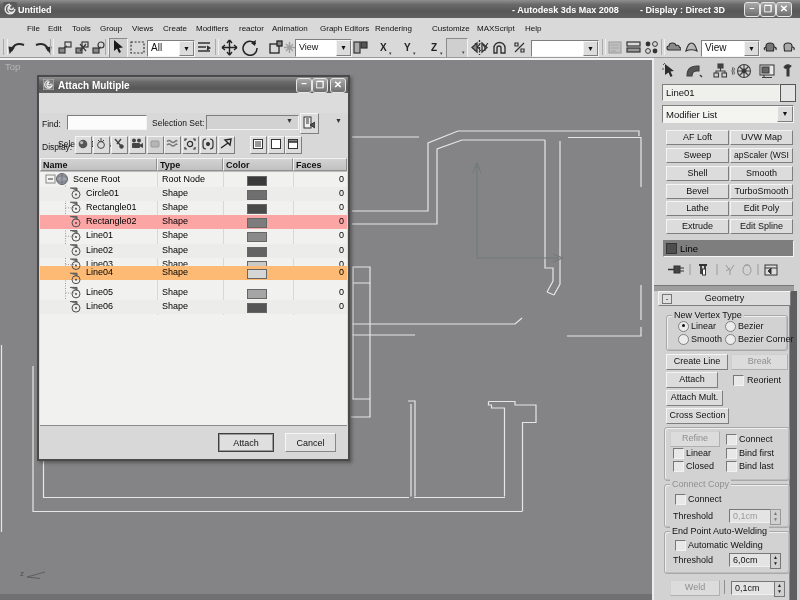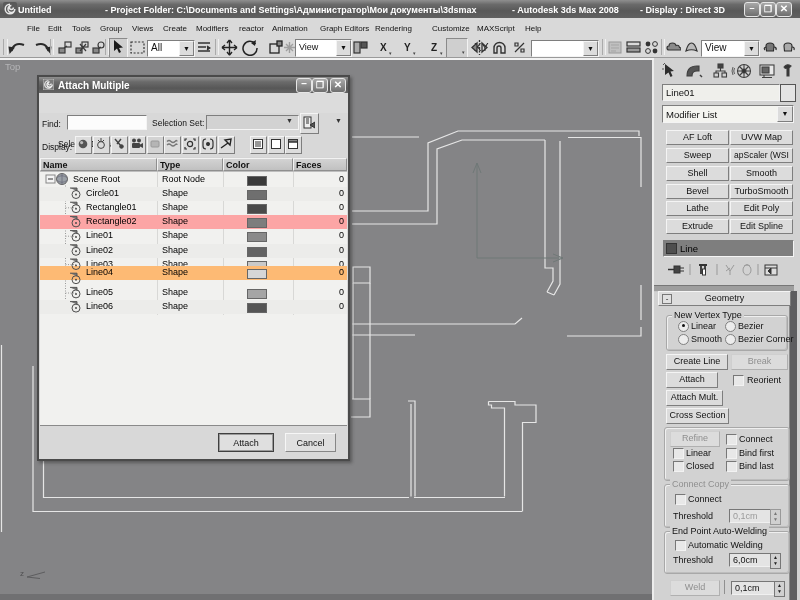--- a/index.html
+++ b/index.html
@@ -55,21 +55,20 @@
 </head>
 <body>
 <div id="root">
 
   <div id="titlebar" class="abs">
     <svg class="icon" style="left:3px;top:2px" width="14" height="14" viewBox="0 0 14 14">
         <rect x="0" y="0" width="14" height="14" rx="2" fill="#5a5a5a"></rect>
         <path d="M7 2.2 a4.8 4.8 0 1 0 4.8 4.8 a3.4 3.4 0 1 1 -3.4 -3.4 a2 2 0 1 0 2 2" fill="none" stroke="#e8e8e8" stroke-width="1.5"></path>
       </svg>
     <span class="abs" style="left:18px;top:5px;font-size:9px">Untitled</span>
-    <span class="abs" style="left:105px;top:5px;font-size:9px">- Project Folder: C:\Documents and Settings\Администратор\Мои документы\3dsmax</span>
     <span class="abs" style="left:512px;top:5px;font-size:9px">- Autodesk 3ds Max 2008</span>
     <span class="abs" style="left:640px;top:5px;font-size:9px">- Display : Direct 3D</span>
     <div class="wbtn" style="left:744px;top:2px;line-height:10px">–</div>
     <div class="wbtn" style="left:760px;top:2px;font-size:9px;line-height:13px">❐</div>
     <div class="wbtn" style="left:776px;top:2px;font-size:10px;line-height:12px">✕</div>
   </div>
 
   <div id="menubar" class="abs">
     <span class="mitem" style="left:7px">File</span>
     <span class="mitem" style="left:28px">Edit</span>

